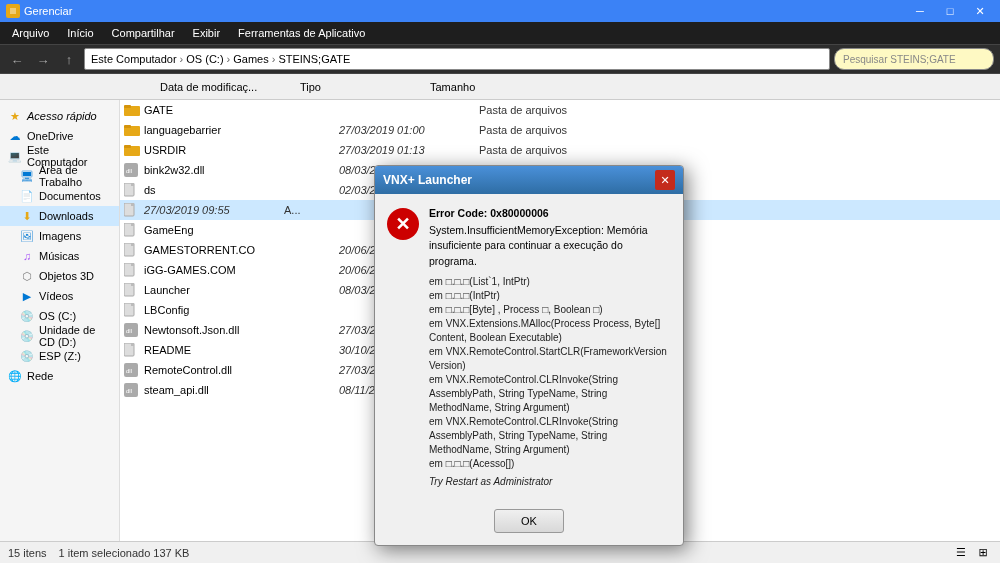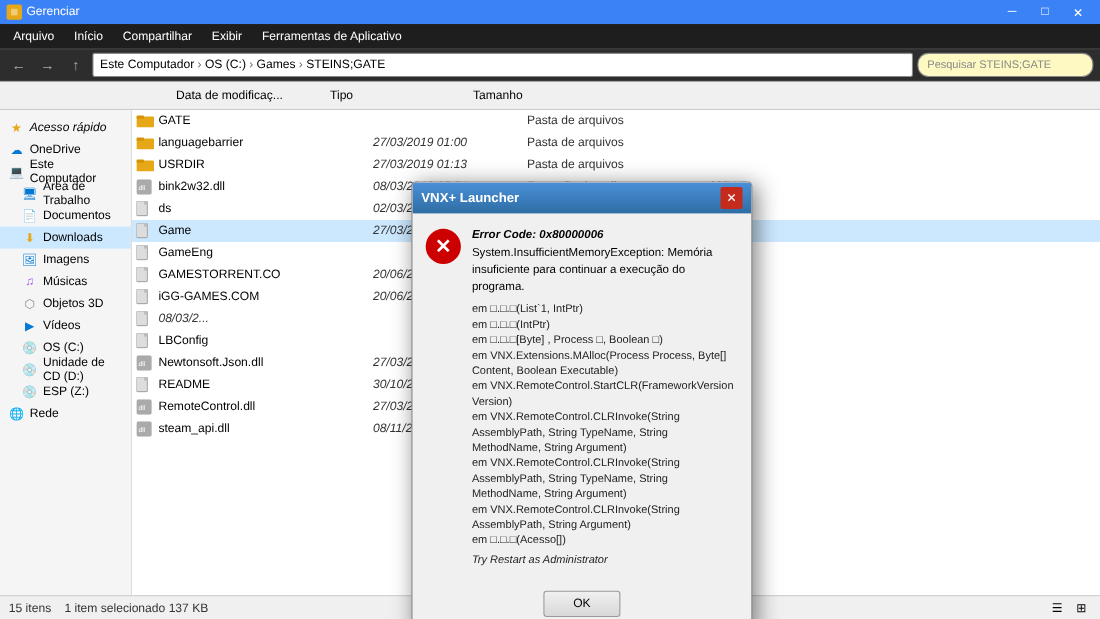--- a/index.html
+++ b/index.html
@@ -301,21 +301,20 @@
     }
     .error-text {
       font-size: 10.5px;
       line-height: 1.45;
       color: #000;
       flex: 1;
     }
     .error-text .error-code {
       font-weight: 600;
       margin-bottom: 2px;
-      font-style: italic;
     }
     .error-text .error-message {
       margin-bottom: 6px;
     }
     .error-text .stack-trace {
       font-size: 10px;
       color: #222;
       line-height: 1.4;
     }
     .dialog-footer {
@@ -496,21 +495,20 @@
         <div class="file-name">ds</div>
         <div class="file-date">02/03/2018 17:17</div>
         <div class="file-type">Parâmetros de co...</div>
         <div class="file-size">3 KB</div>
       </div>
       <div class="file-row selected">
         <div class="file-icon"><svg width="12" height="14" viewBox="0 0 12 14">
             <rect width="10" height="13" rx="1" fill="#ddd" stroke="#aaa" stroke-width="1"></rect>
             <rect x="7" y="0" width="3" height="3" fill="#bbb"></rect>
           </svg></div>
-        <div class="file-name">Game</div>
         <div class="file-date">27/03/2019 09:55</div>
         <div class="file-type">A...</div>
         <div class="file-size">130 KB</div>
       </div>
       <div class="file-row">
         <div class="file-icon"><svg width="12" height="14" viewBox="0 0 12 14">
             <rect width="10" height="13" rx="1" fill="#ddd" stroke="#aaa" stroke-width="1"></rect>
             <rect x="7" y="0" width="3" height="3" fill="#bbb"></rect>
           </svg></div>
         <div class="file-name">GameEng</div>
@@ -536,20 +534,21 @@
         <div class="file-name">iGG-GAMES.COM</div>
         <div class="file-date">20/06/2...</div>
         <div class="file-type"></div>
         <div class="file-size"></div>
       </div>
       <div class="file-row">
         <div class="file-icon"><svg width="12" height="14" viewBox="0 0 12 14">
             <rect width="10" height="13" rx="1" fill="#ddd" stroke="#aaa" stroke-width="1"></rect>
             <rect x="7" y="0" width="3" height="3" fill="#bbb"></rect>
           </svg></div>
+        <div class="file-name">Launcher</div>
         <div class="file-date">08/03/2...</div>
         <div class="file-type"></div>
         <div class="file-size"></div>
       </div>
       <div class="file-row">
         <div class="file-icon"><svg width="12" height="14" viewBox="0 0 12 14">
             <rect width="10" height="13" rx="1" fill="#ddd" stroke="#aaa" stroke-width="1"></rect>
             <rect x="7" y="0" width="3" height="3" fill="#bbb"></rect>
           </svg></div>
         <div class="file-name">LBConfig</div>
@@ -625,21 +624,20 @@
         <div class="error-code">Error Code: 0x80000006</div>
         <div class="error-message">System.InsufficientMemoryException: Memória insuficiente para continuar a execução do programa.</div>
         <div class="stack-trace">
         <div>em □.□.□(List`1, IntPtr)</div>
             <div>em □.□.□(IntPtr)</div>
             <div>em □.□.□[Byte]  , Process □, Boolean □)</div>
             <div>em VNX.Extensions.MAlloc(Process Process, Byte[] Content, Boolean Executable)</div>
             <div>em VNX.RemoteControl.StartCLR(FrameworkVersion Version)</div>
             <div>em VNX.RemoteControl.CLRInvoke(String AssemblyPath, String TypeName, String MethodName, String Argument)</div>
             <div>em VNX.RemoteControl.CLRInvoke(String AssemblyPath, String TypeName, String MethodName, String Argument)</div>
-            <div>em VNX.RemoteControl.CLRInvoke(String AssemblyPath, String Argument)</div>
             <div>em □.□.□(Acesso[])</div>
             <div style="margin-top: 4px; font-style: italic;">Try Restart as Administrator</div>
           </div>
       </div>
     </div>
     <div class="dialog-footer">
       <button class="ok-button">OK</button>
     </div>
   </div>
 </div>

